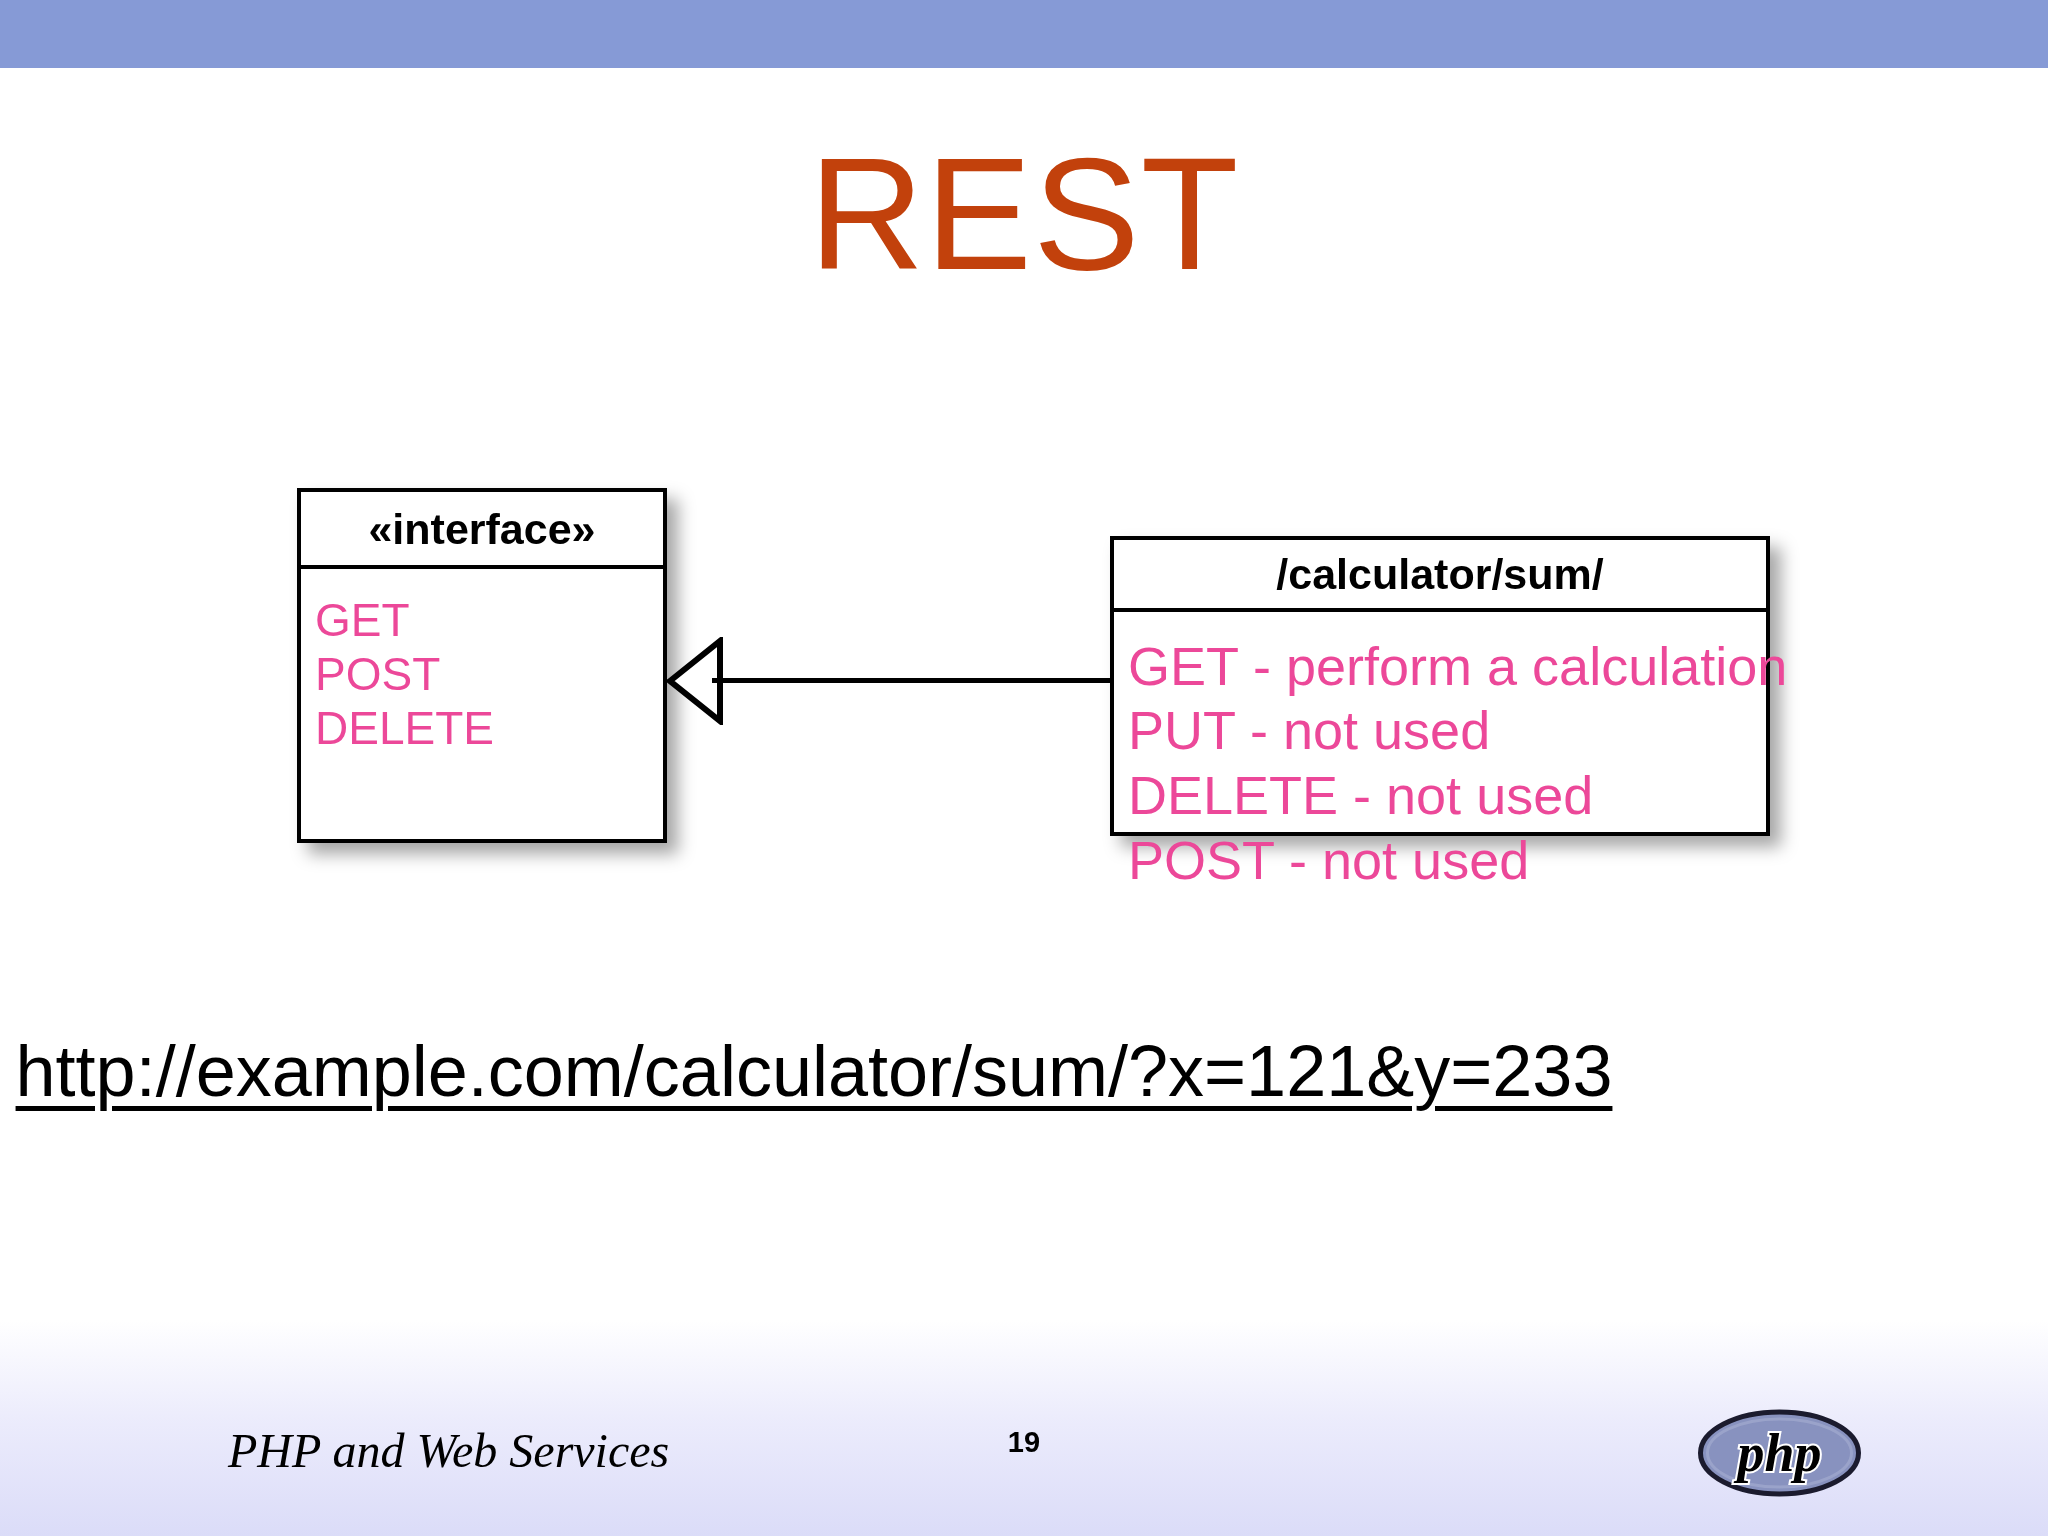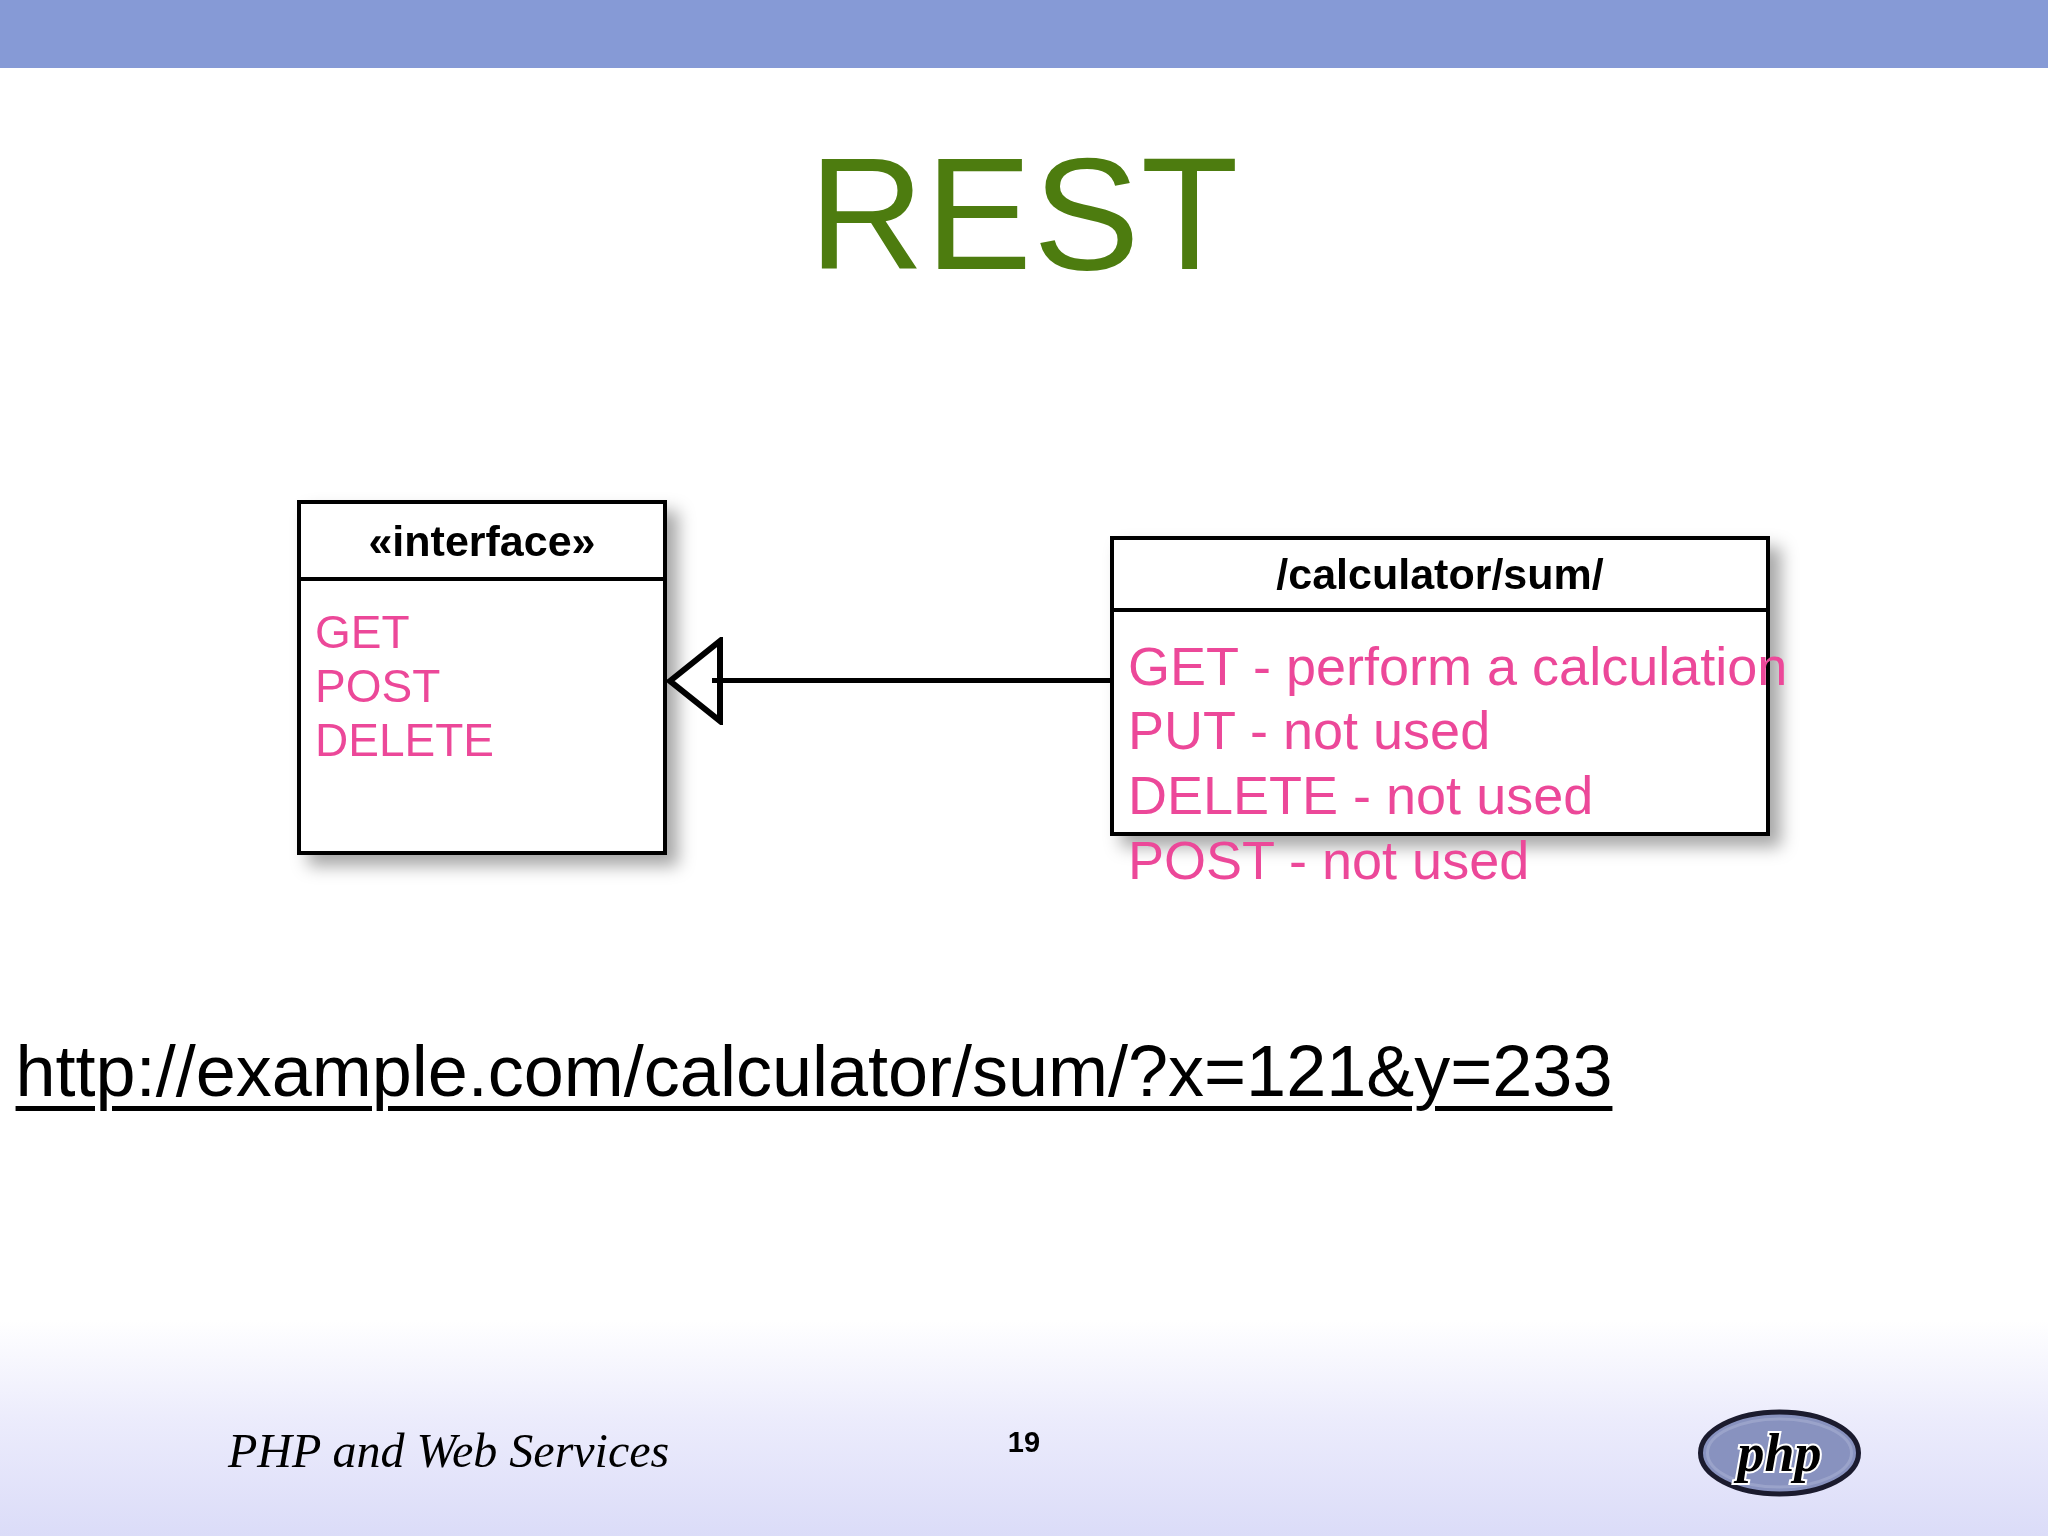--- a/index.html
+++ b/index.html
@@ -30,21 +30,21 @@
     position: absolute;
     left: 0;
     top: 130px;
     width: 2048px;
     text-align: center;
     font-family: "Liberation Sans", sans-serif;
     font-size: 160px;
     line-height: 1.05;
     font-weight: 400;
     letter-spacing: 1px;
-    color: #4d7c0f;
+    color: #c2410c;
   }
 
   
   .diagram {
     position: absolute;
     left: 0;
     top: 0;
     width: 2048px;
     height: 1536px;
   }
@@ -78,21 +78,21 @@
   }
 
   .uml-body .mline {
     display: block;
     white-space: nowrap;
   }
 
   
   #box-resource {
     left: 297px;
-    top: 500px;
+    top: 488px;
     width: 370px;
     height: 355px;
   }
   #box-resource .uml-header {
     font-size: 43px;
     line-height: 1.18;
     padding: 12px 0 10px 0;
   }
   #box-resource .uml-body {
     font-size: 46px;

